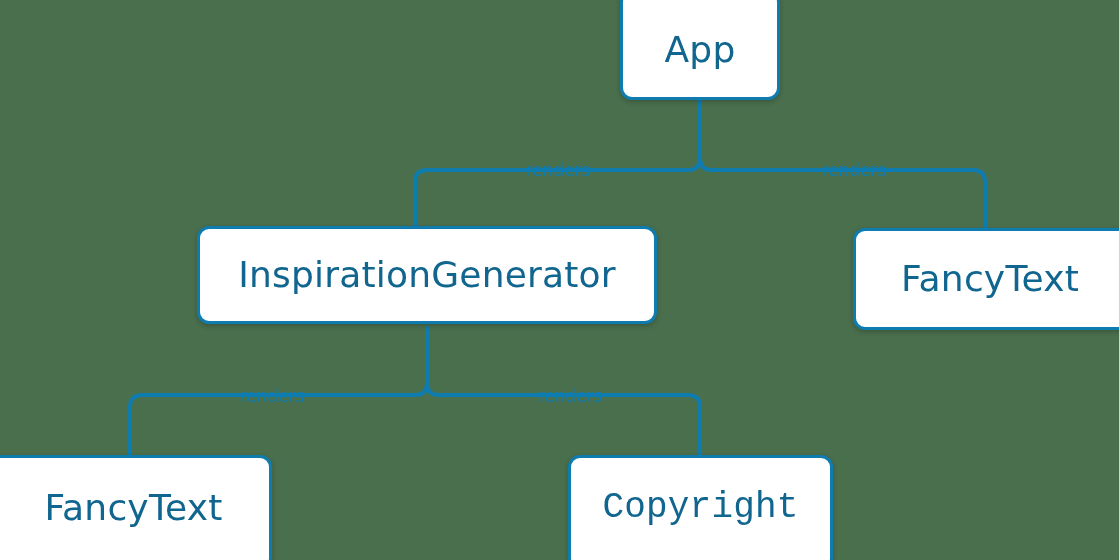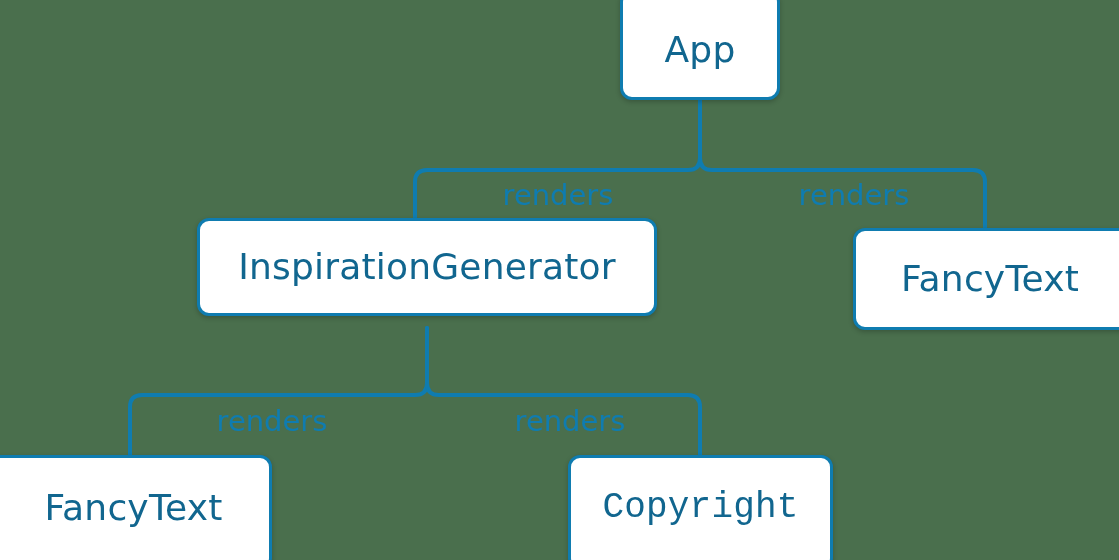--- a/index.html
+++ b/index.html
@@ -46,27 +46,26 @@
     font-size: 36px;
     font-weight: 400;
     line-height: 1;
     letter-spacing: 0.2px;
     white-space: nowrap;
   }
   .edge-label {
     position: absolute;
     color: #0f7cb0;
     font-family: "DejaVu Sans", "Liberation Sans", sans-serif;
-    font-size: 29px;
+    font-size: 17px;
     font-weight: 500;
     line-height: 1;
     white-space: nowrap;
     z-index: 3;
     transform: translate(-50%, -50%);
-    margin-top: 25px;
   }
 </style>
 </head>
 <body>
 
 <div id="diagram-root">
 
   <svg id="connector-layer" width="1119" height="560" viewBox="0 0 1119 560" fill="none" xmlns="http://www.w3.org/2000/svg">
 
     <path d="M700 100 L700 158 Q700 170 688 170 L427 170 Q415 170 415 182 L415 230" stroke="#0f7cb0" stroke-width="4" fill="none" stroke-linecap="round" stroke-linejoin="round"></path>
@@ -83,21 +82,21 @@
   <div class="edge-label" style="left:854px; top:170px;">renders</div>
 
   <div class="edge-label" style="left:272px; top:396px;">renders</div>
 
   <div class="edge-label" style="left:570px; top:396px;">renders</div>
 
   <div class="node-box" style="left:620px; top:-10px; width:160px; height:110px;">
     <span class="node-label" style="position:relative; top:5px;">App</span>
   </div>
 
-  <div class="node-box" style="left:197px; top:218px; width:460px; height:98px;">
+  <div class="node-box" style="left:197px; top:226px; width:460px; height:98px;">
     <span class="node-label">InspirationGenerator</span>
   </div>
 
   <div class="node-box" style="left:853px; top:228px; width:290px; height:102px;">
     <span class="node-label" style="position:relative; left:-8px;">FancyText</span>
   </div>
 
   <div class="node-box" style="left:-25px; top:455px; width:297px; height:115px;">
     <span class="node-label" style="position:relative; left:10px; top:-5px;">FancyText</span>
   </div>

